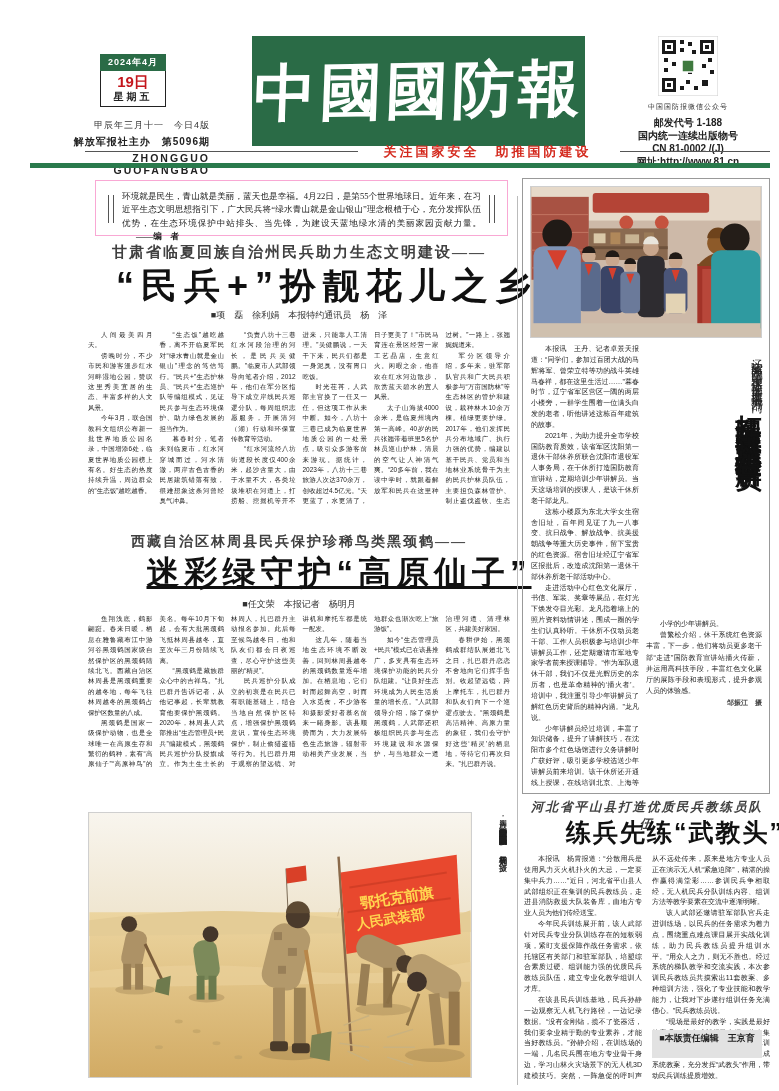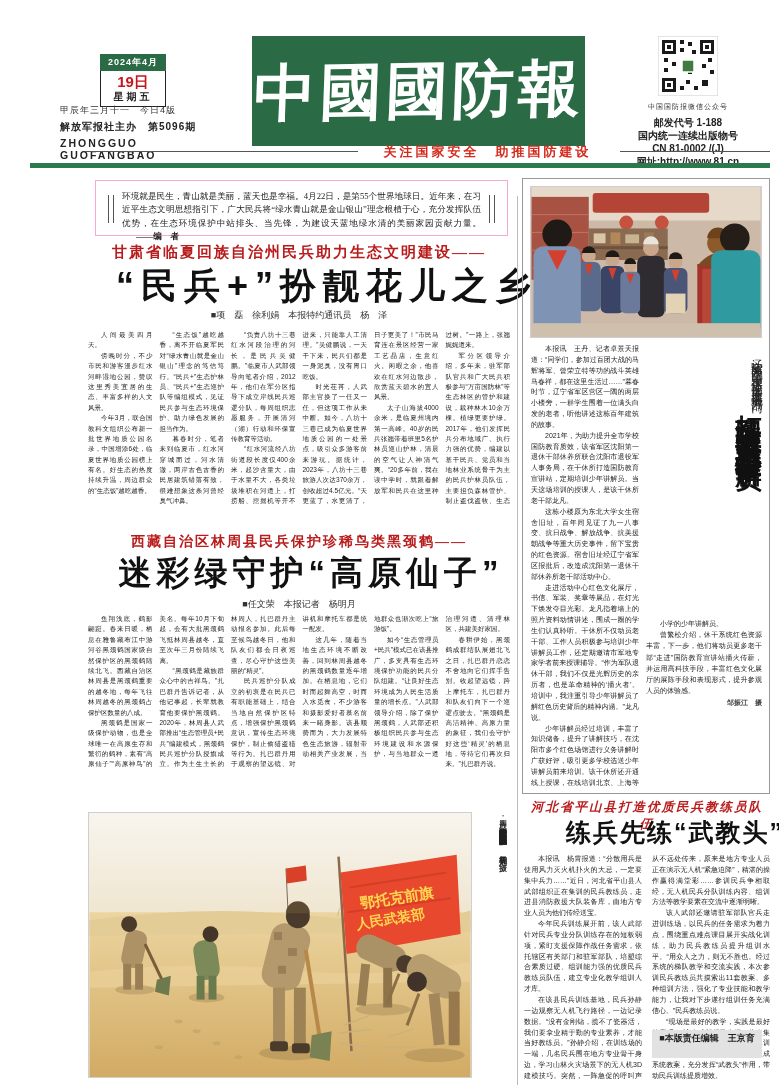--- a/index.html
+++ b/index.html
@@ -6,21 +6,21 @@
   .page{position:relative;width:779px;height:1091px;background:#ffffff;overflow:hidden;
         font-family:"Liberation Sans",sans-serif;color:#222;}
   .abs{position:absolute;}
 
   
   .datebox{left:100px;top:54px;width:66px;text-align:center;border-radius:9px;}
   .datebox .month{background:#2a6b46;color:#fff;font-size:9px;font-weight:bold;padding:2px 0;letter-spacing:1px;}
   .datebox .daybox{border:1.5px solid #222;border-top:none;padding:2px 0 3px 0;background:#fff;}
   .datebox .day{color:#c4161c;font-size:15px;font-weight:bold;line-height:17px;}
   .datebox .weekday{font-size:10px;font-weight:bold;letter-spacing:3px;line-height:13px;}
-  .mast-left{left:60px;top:104px;width:150px;text-align:left;}
+  .mast-left{left:60px;top:119px;width:150px;text-align:right;}
   .mast-left .lunar{font-size:9px;color:#333;letter-spacing:1px;}
   .mast-left .publisher{font-size:10px;font-weight:bold;margin-top:3px;letter-spacing:1px;}
   .mast-left .pinyin{font-size:10.5px;font-weight:bold;letter-spacing:2px;margin-top:3px;}
   .titlebox{left:252px;top:36px;width:333px;height:110px;background:#2a6b46;
             display:flex;align-items:center;justify-content:center;}
   .titlebox .t{font-family:"DejaVu Serif",serif;font-weight:bold;font-size:62px;color:#fff;
                letter-spacing:4px;transform:skewX(-3deg) rotate(-1deg);white-space:nowrap;}
   .qrblock{left:622px;top:36px;width:132px;text-align:center;}
   .qrblock .qlabel{font-size:7px;color:#333;margin-top:2px;letter-spacing:1px;}
   .qrblock .pline{font-size:10px;font-weight:bold;line-height:13px;white-space:nowrap;}
@@ -32,33 +32,33 @@
   
   .notebox{left:95px;top:180px;width:413px;height:56px;border:1px solid #f9a8d4;box-sizing:border-box;
            padding:9px 26px 6px 26px;}
   .notebox .txt{font-family:"Liberation Serif",serif;font-size:8.6px;line-height:1.55;text-align:justify;
                 color:#222;}
   .notebox .sig{font-weight:bold;margin-left:14px;white-space:nowrap;}
   .dbar{position:absolute;top:14px;width:4px;height:28px;border-left:1px solid #555;border-right:1px solid #555;}
   .dbar.l{left:12px;} .dbar.r{right:12px;}
 
   
-  .kicker{font-family:"Liberation Serif",serif;font-weight:bold;text-align:center;color:#b91c1c;}
+  .kicker{font-family:"Liberation Serif",serif;font-weight:bold;text-align:center;color:#404040;}
   .headline{font-weight:bold;text-align:center;color:#111;white-space:nowrap;margin-left:28px;}
   .byline{text-align:center;font-size:9px;color:#333;}
   .colbody{font-size:6.5px;line-height:1.6;text-align:justify;color:#222;overflow:hidden;}
   .colbody p{margin:0;text-indent:2em;}
 
   .a1-kicker{left:88px;top:243px;width:422px;font-size:15px;letter-spacing:2px;}
   .a1-headline{left:88px;top:262px;width:422px;font-size:36px;letter-spacing:7px;}
   .a1-byline{left:88px;top:309px;width:422px;}
   .a1-body{left:88px;top:330px;width:422px;height:182px;column-count:6;column-gap:7px;}
 
   .a2-kicker{left:88px;top:533px;width:422px;font-size:14px;letter-spacing:2px;}
-  .a2-headline{left:72px;top:551px;width:422px;font-size:33px;letter-spacing:5px;}
+  .a2-headline{left:100px;top:551px;width:422px;font-size:33px;letter-spacing:5px;text-decoration:underline;}
   .a2-byline{left:88px;top:598px;width:422px;}
   .a2-body{left:88px;top:614px;width:422px;height:192px;column-count:6;column-gap:7px;}
 
   
   .photoB{left:88px;top:812px;width:384px;height:266px;border:1px solid #cfcfcf;box-sizing:border-box;background:#f2ecdd;}
   .photoB svg{display:block;width:100%;height:100%;}
   .capB{left:478px;top:814px;width:32px;height:262px;writing-mode:vertical-rl;
         font-size:8px;line-height:1.9;color:#222;text-align:justify;}
   .capB .ph{font-weight:bold;margin-top:10px;white-space:nowrap;}
 

